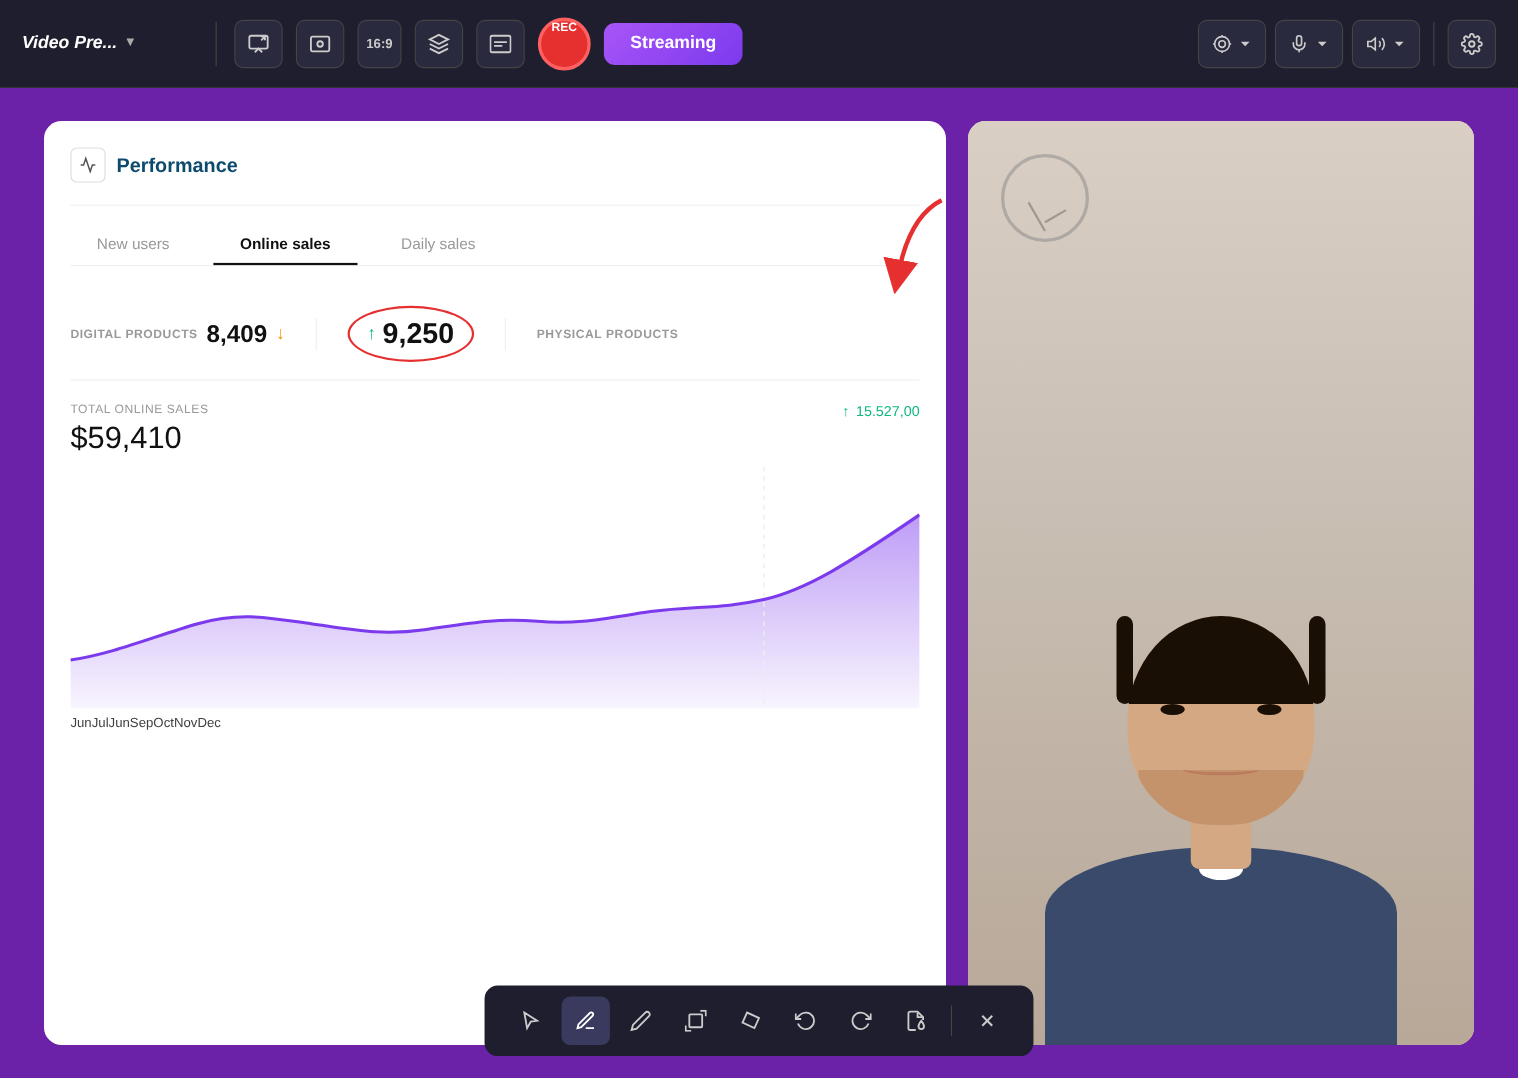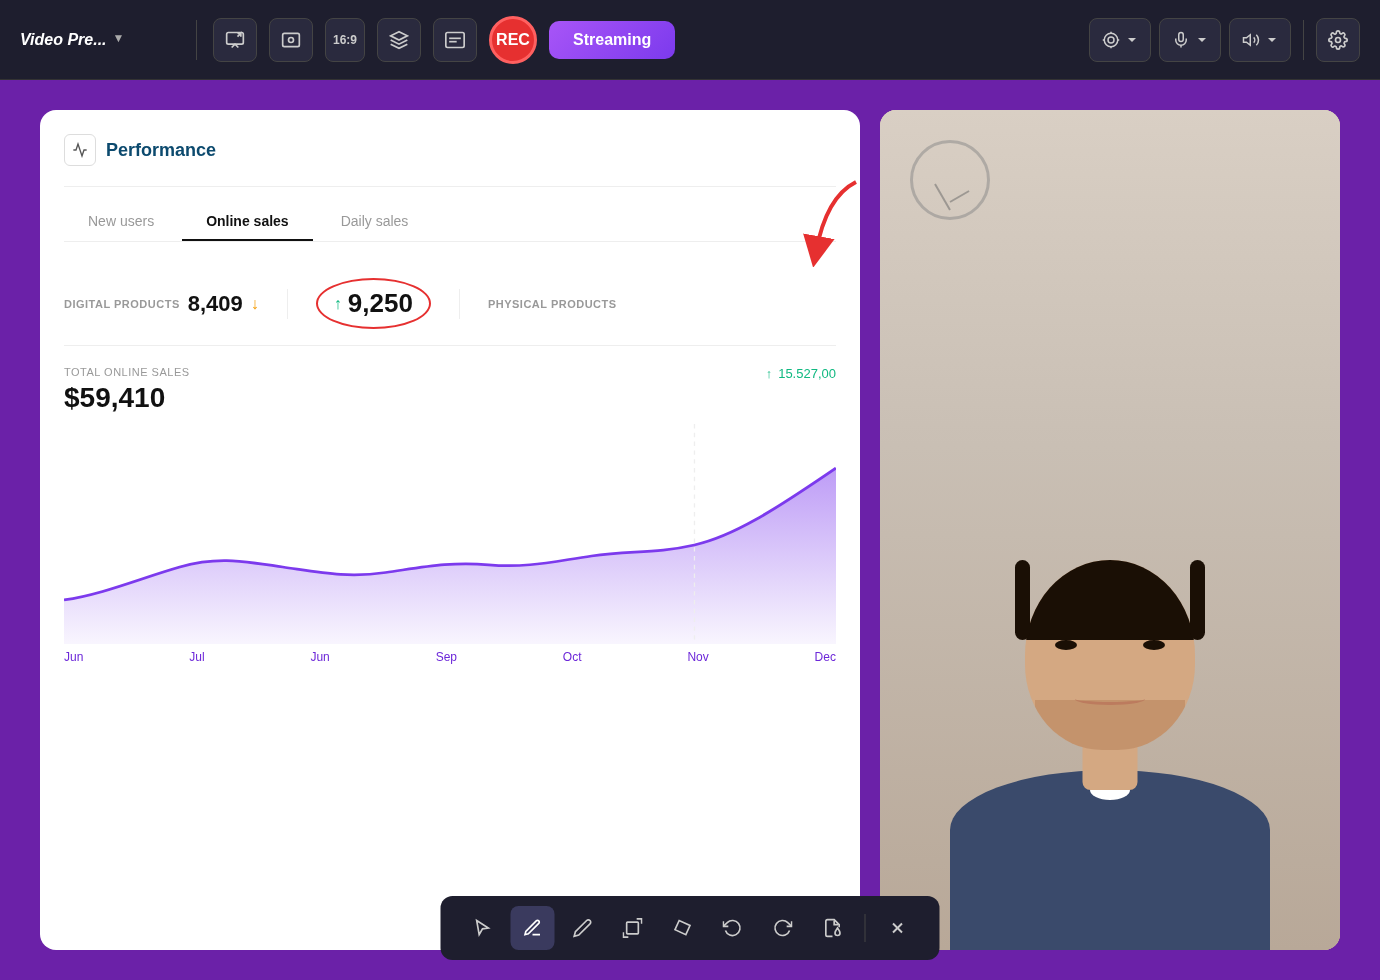--- a/index.html
+++ b/index.html
@@ -61,24 +61,23 @@
       font-size: 12px;
       font-weight: 600;
     }
     .rec-btn {
       width: 48px;
       height: 48px;
       border-radius: 50%;
       background: #e63030;
       border: 3px solid #ff6060;
       display: flex;
-      align-items: center;
       justify-content: center;
       color: #fff;
-      font-size: 16px;
+      font-size: 11px;
       font-weight: 700;
       cursor: pointer;
     }
     .streaming-btn {
       background: linear-gradient(135deg, #a855f7, #7c3aed);
       border: none;
       border-radius: 10px;
       padding: 10px 24px;
       color: #fff;
       font-size: 16px;
@@ -161,21 +160,21 @@
     }
     .panel-divider {
       height: 1px;
       background: #eee;
       margin-bottom: 16px;
     }
 
     
     .tabs-row {
       display: flex;
-      gap: 4px;
+      gap: 16px;
       margin-bottom: 20px;
       border-bottom: 1px solid #eee;
     }
     .tab {
       padding: 10px 24px;
       font-size: 14px;
       cursor: pointer;
       color: #999;
       border-bottom: 2px solid transparent;
       position: relative;
@@ -250,21 +249,21 @@
     .chart-label {
       font-size: 11px;
       font-weight: 400;
       color: #999;
       text-transform: uppercase;
       letter-spacing: 0.5px;
       margin-bottom: 4px;
     }
     .chart-total {
       font-size: 28px;
-      font-weight: 700;
+      font-weight: 400;
       color: #111;
     }
     .chart-legend {
       display: flex;
       align-items: center;
       gap: 6px;
       font-size: 13px;
       color: #10b981;
       font-weight: 500;
     }
@@ -275,25 +274,23 @@
       position: relative;
       margin-top: 10px;
     }
     .chart-svg {
       width: 100%;
       height: 100%;
     }
 
     .chart-x-labels {
       display: flex;
-      justify-content: space-between;
       padding: 6px 0 0 0;
       font-size: 12px;
-      color: #6d28d9;
-      gap: 32px;
+      color: #404040;
     }
 
     
     .webcam-panel {
       width: 460px;
       border-radius: 16px;
       overflow: hidden;
       flex-shrink: 0;
       position: relative;
       background: #c8b8a2;

